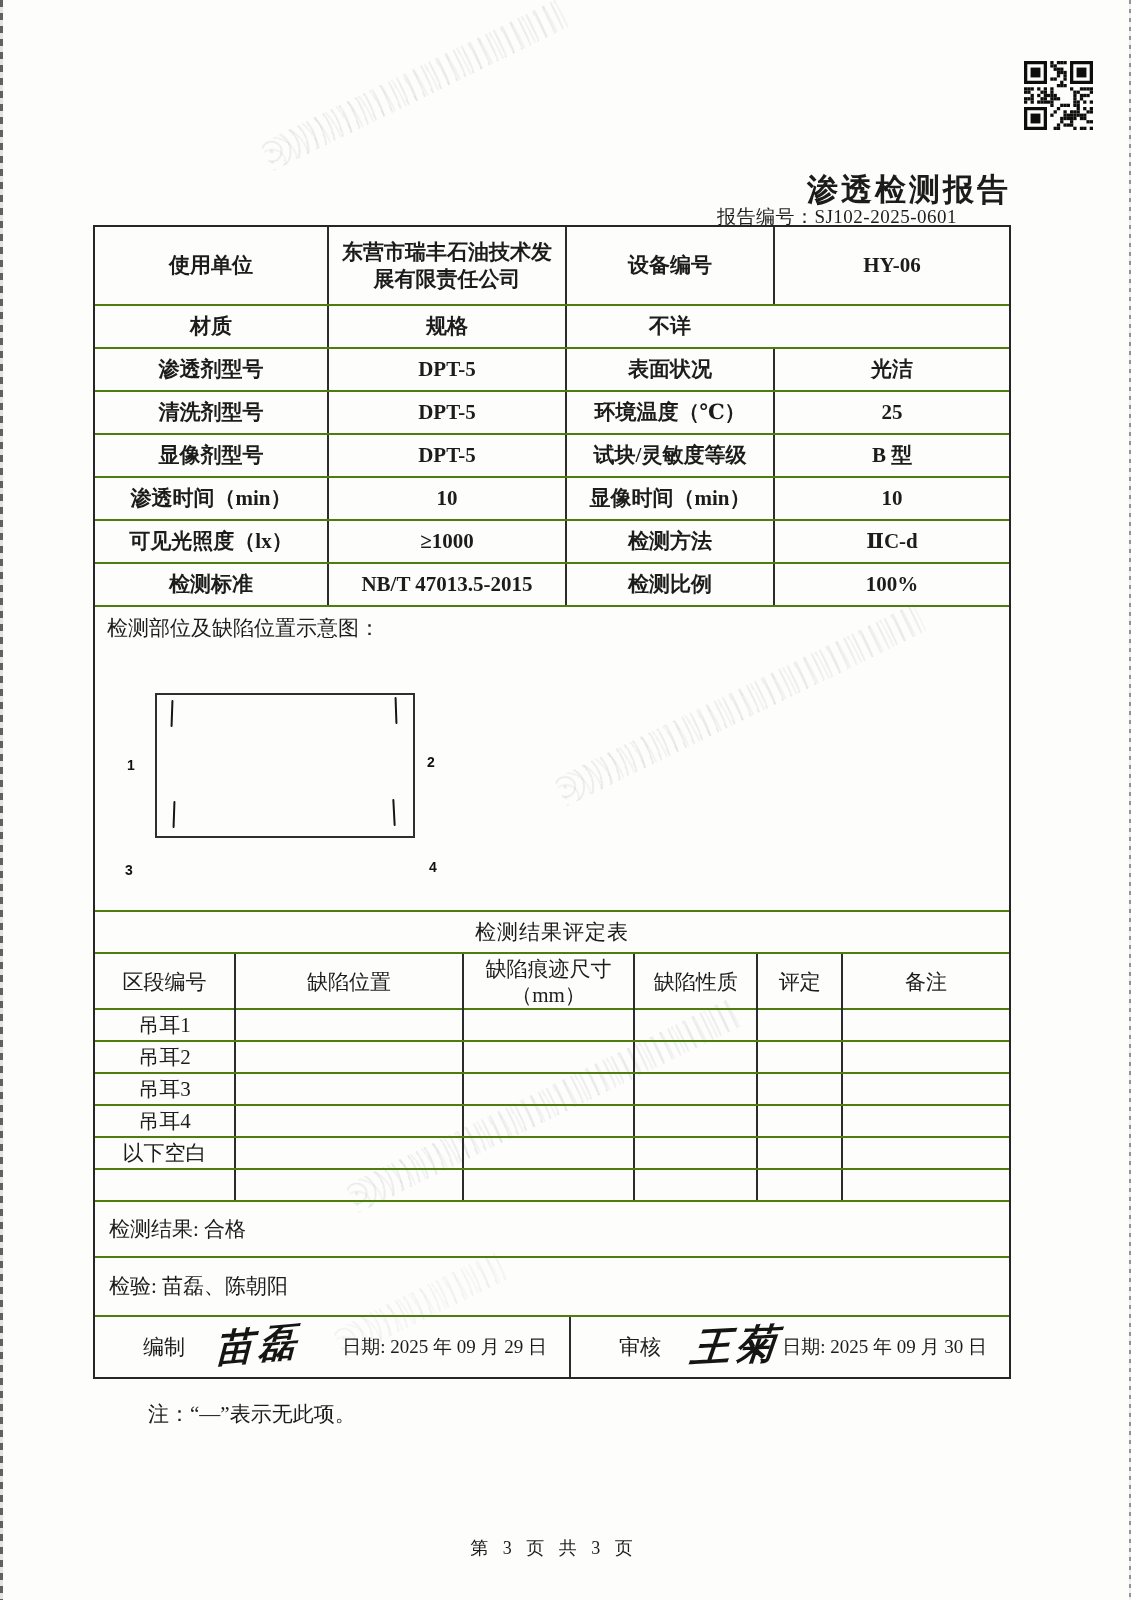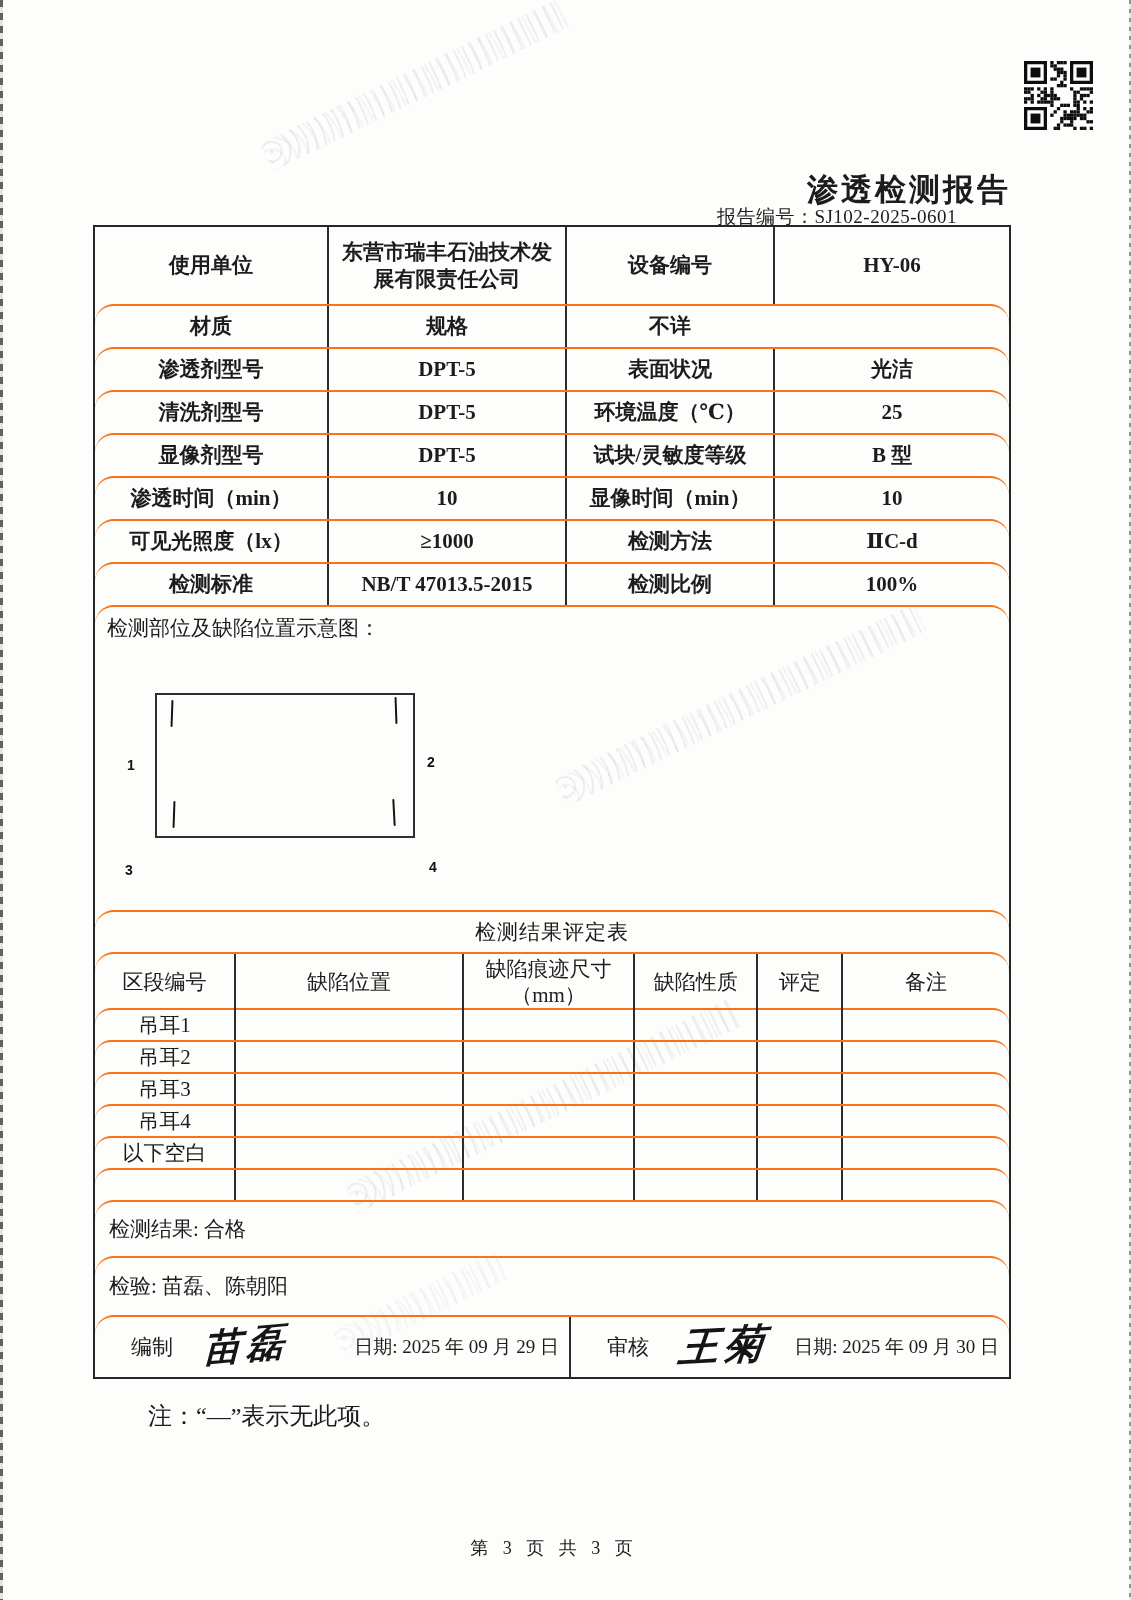--- a/index.html
+++ b/index.html
@@ -39,21 +39,21 @@
   }
   .report-no{
     position:absolute;top:204px;right:174px;font-size:19px;letter-spacing:.5px;
   }
 
   .sheet{
     position:absolute;left:93px;top:225px;width:918px;
     border:2px solid #262626;box-sizing:border-box;background:transparent;
   }
   .row{display:grid;box-sizing:border-box;}
-  .row + .row{border-top:2px solid #f97316;border-radius:19px;}
+  .row + .row{border-top:2px solid #4d7c0f;}
   .cell{
     display:flex;align-items:center;justify-content:center;text-align:center;
     box-sizing:border-box;font-size:21px;line-height:1.25;padding:2px 6px;
   }
   .cell + .cell{border-left:2px solid #2c2c2c;}
   .cols-info{grid-template-columns:233fr 239fr 209fr 237fr;font-weight:bold;}
   .cols-res{grid-template-columns:140fr 229fr 172fr 124fr 85fr 169fr;}
   .cols-sign{grid-template-columns:476fr 442fr;}
   .h-77{height:77px;} .h-43{height:43px;} .h-42{height:42px;}
   .h-64{height:56px;} .h-32{height:32px;} .h-305{height:305px;}
@@ -76,32 +76,32 @@
   .corner-num{
     position:absolute;font-family:"Liberation Sans","DejaVu Sans",sans-serif;
     font-size:14px;font-weight:bold;color:#111;
   }
   .num1{left:32px;top:150px;} .num2{left:332px;top:147px;}
   .num3{left:30px;top:255px;} .num4{left:334px;top:252px;}
 
   .section-title{font-size:21px;letter-spacing:1px;}
 
   
-  .sign-cell{justify-content:flex-start;text-align:left;padding:0;}
+  .sign-cell{justify-content:flex-start;text-align:left;padding:12px;}
   .sign-label{font-size:21px;margin-left:36px;}
   .signature{
     font-family:"DejaVu Sans","Liberation Sans",sans-serif;
     font-style:italic;font-weight:bold;color:#151515;
     font-size:38px;letter-spacing:5px;line-height:1;
     transform:rotate(-5deg) skewX(-6deg);margin-left:30px;margin-top:-4px;
   }
   .signature.reviewer{font-weight:600;font-size:40px;transform:rotate(-3deg) skewX(-9deg);}
   .sign-date{font-size:19px;margin-left:auto;margin-right:10px;white-space:nowrap;}
 
-  .footnote{position:absolute;left:148px;top:1400px;font-size:24px;}
+  .footnote{position:absolute;left:148px;top:1400px;font-size:21px;}
   .page-footer{position:absolute;left:0;top:1536px;width:1108px;text-align:center;font-size:18px;letter-spacing:5px;}
 </style>
 </head>
 <body>
 
 <div class="scan-edge-left"></div>
 <div class="scan-edge-right"></div>
 <div class="watermark wm1"></div>
 <div class="watermark wm2"></div>
 <div class="watermark wm3"></div>

